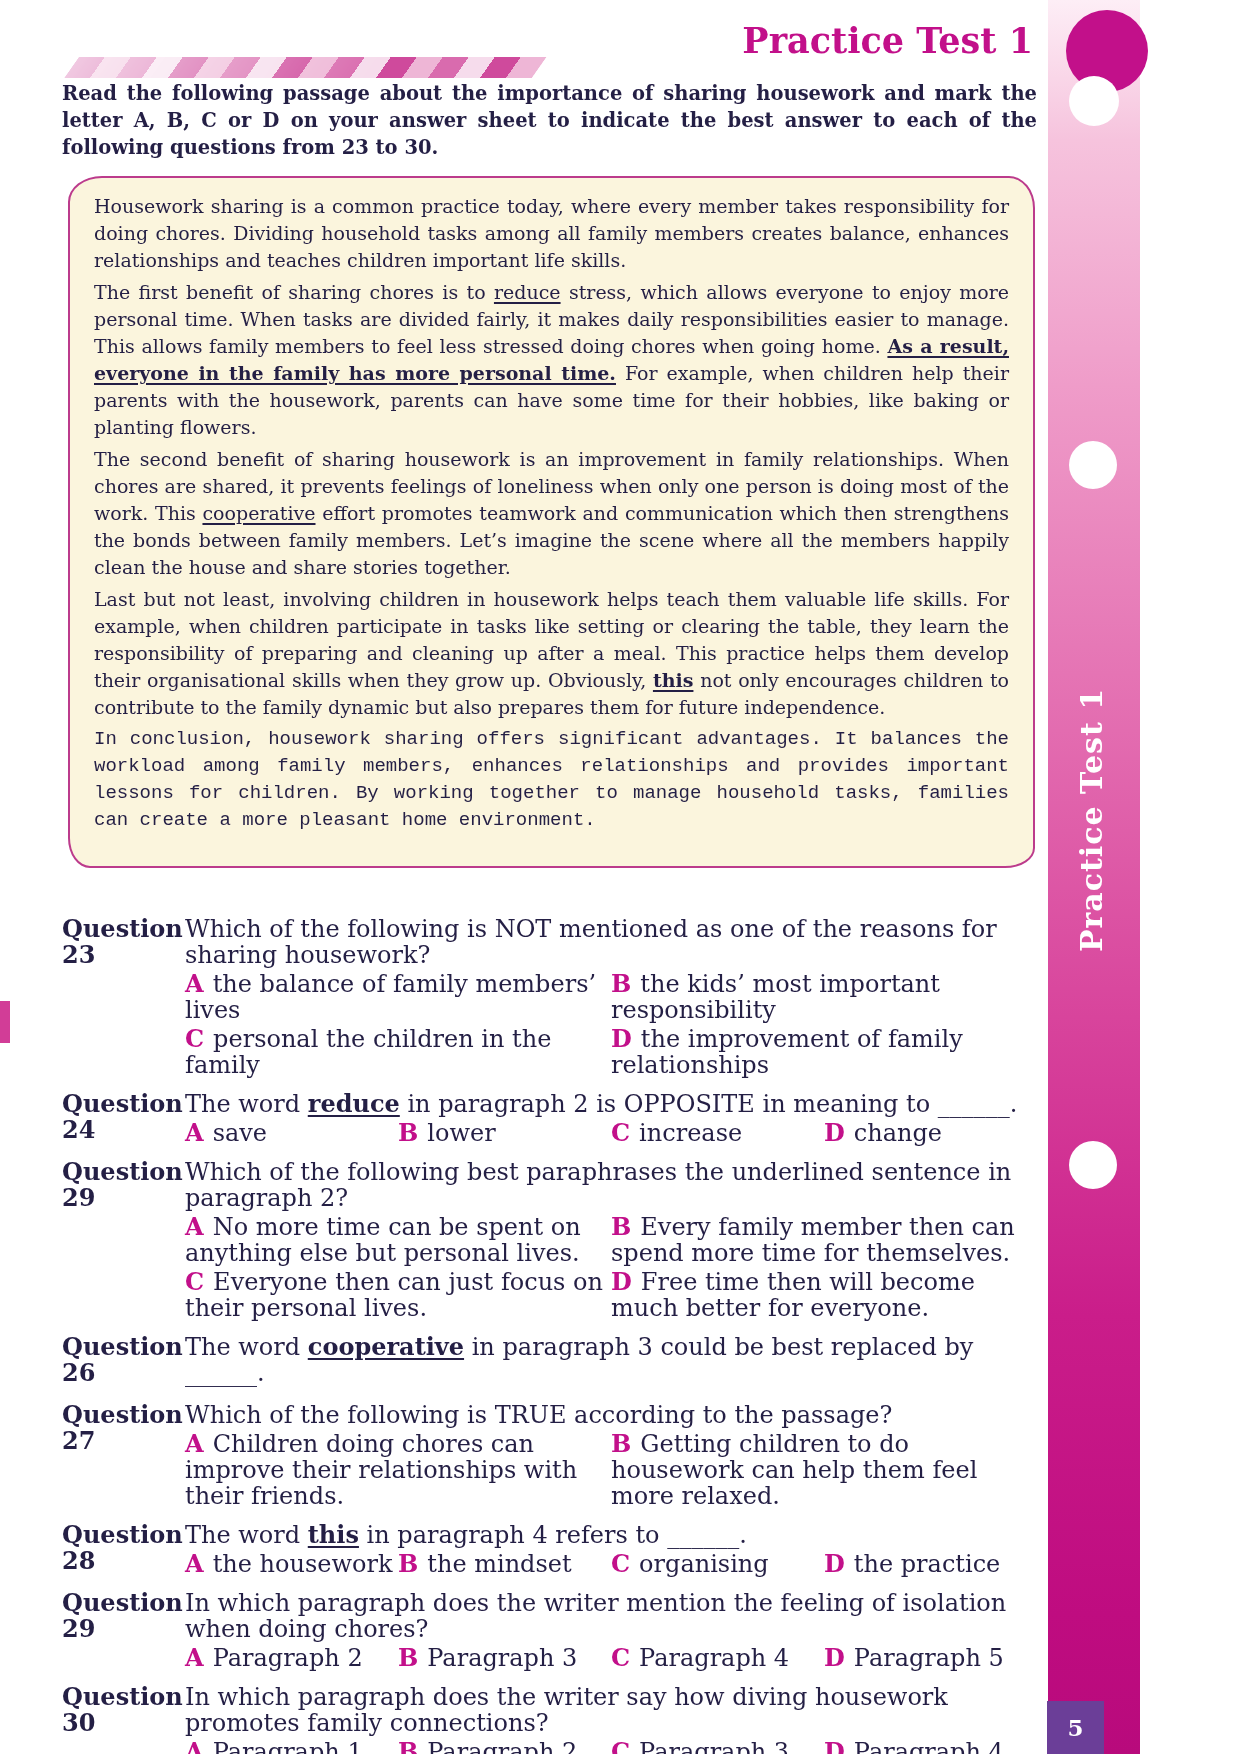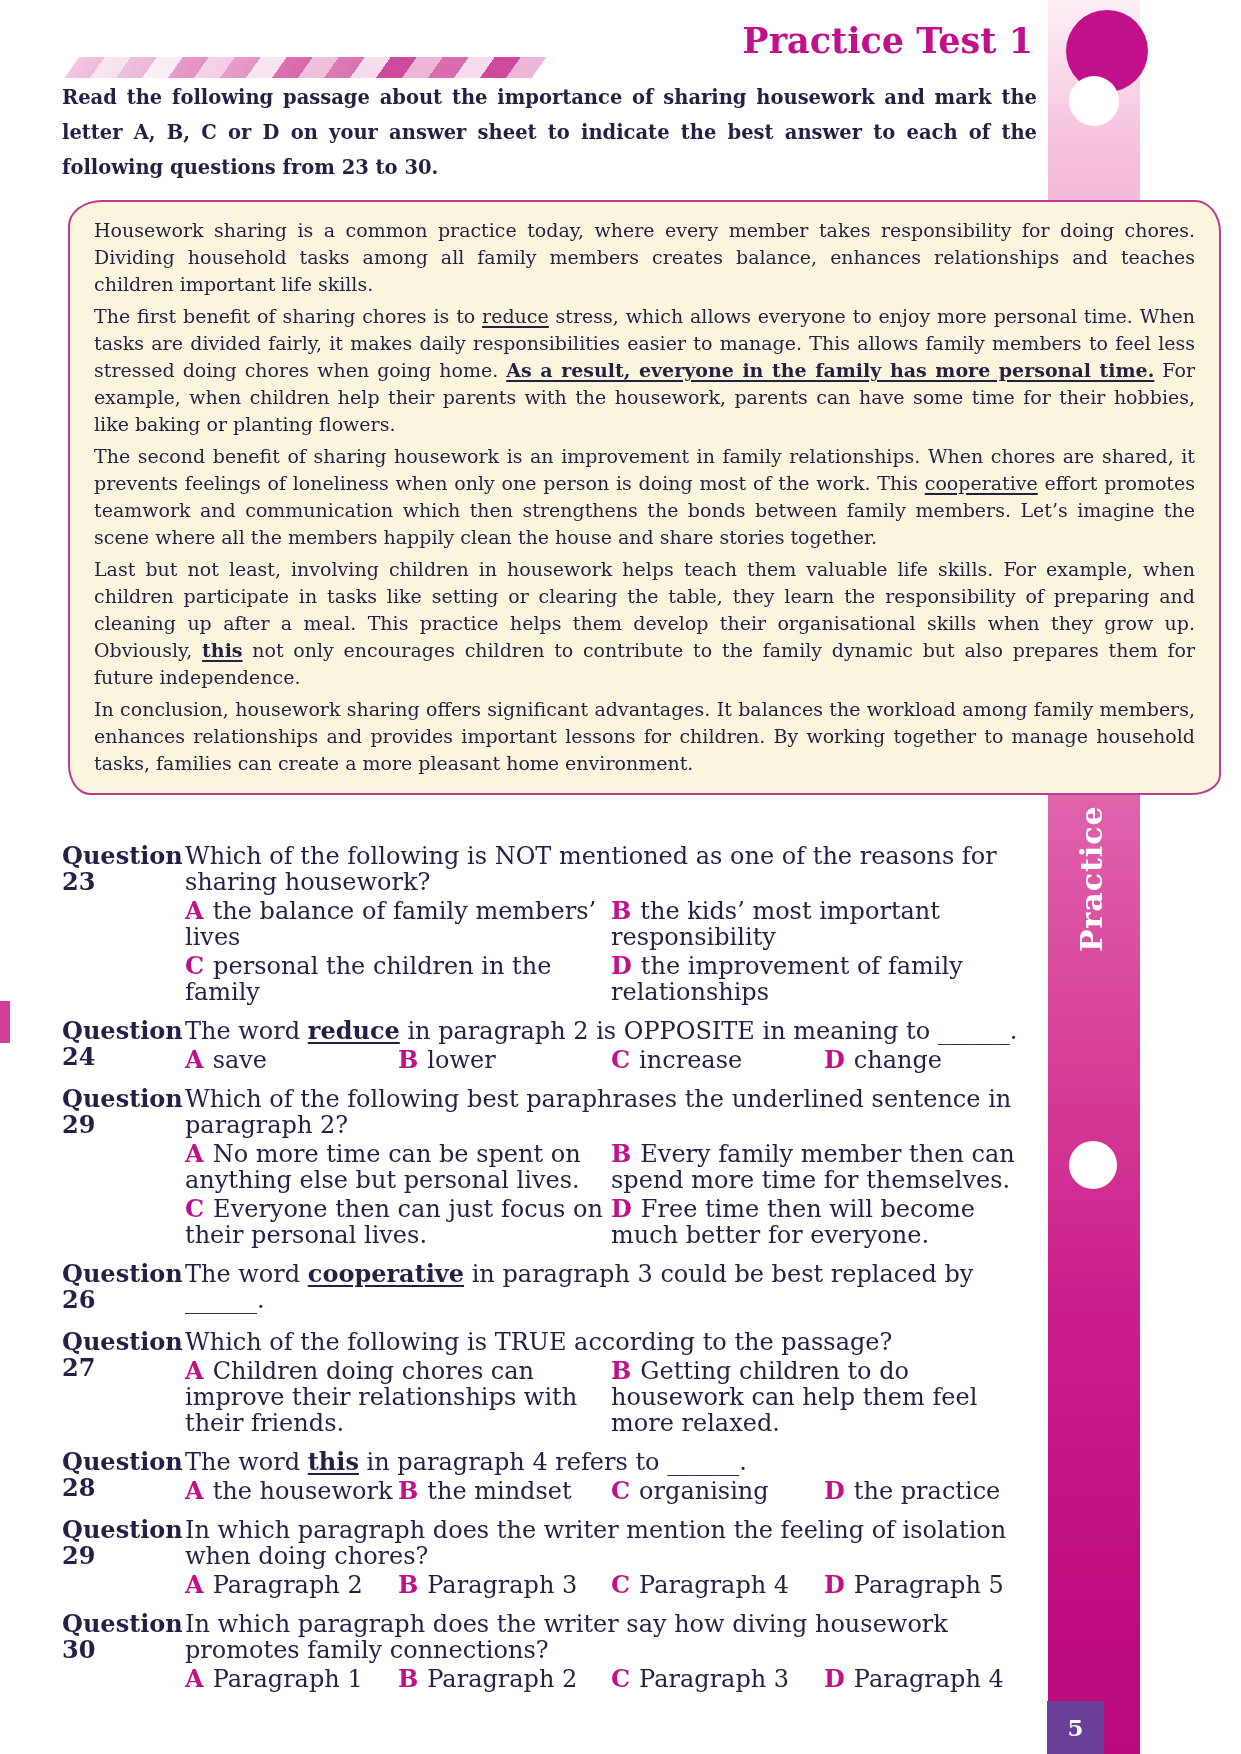--- a/index.html
+++ b/index.html
@@ -50,36 +50,36 @@
     background:repeating-linear-gradient(90deg,
       #cf4a9c 0 26px, #eeb6d6 26px 52px, #d96bae 52px 78px, #f6dcec 78px 104px);
     -webkit-mask-image:linear-gradient(90deg, rgba(0,0,0,.3), #000 65%);
     mask-image:linear-gradient(90deg, rgba(0,0,0,.3), #000 65%);
   }
 
   
   .content { position:absolute; left:62px; top:80px; width:975px; }
 
   .instruction {
-    font-weight:bold; font-size:19.5px; line-height:35px; text-align:justify;
+    font-weight:bold; font-size:19.5px; line-height:27px; text-align:justify;
     color:var(--dark,#241f45);
   }
 
   .passage-box {
-    margin-top:15px; margin-left:6px; width:1153px;
+    margin-top:15px; margin-left:6px; width:967px;
     background:var(--cream,#fbf5dd);
     border:2.5px solid #bc3b8c;
     border-radius:34px 26px 30px 22px / 26px 32px 20px 30px;
     padding:15px 24px 16px 24px;
   }
   .passage-box p {
     font-size:19px; line-height:27px; text-align:justify; margin-bottom:5px;
     color:var(--dark,#241f45);
   }
-  .passage-box p:last-child { margin-bottom:0; }
+  .passage-box p:last-child { margin-bottom:16px;font-family:Liberation Mono, monospace; }
 
   .u { text-decoration:underline; text-underline-offset:3px; text-decoration-thickness:1.5px; }
   .b { font-weight:bold; }
 
   
   #questions { margin-top:48px; font-size:24px; line-height:26px; }
   .question { display:flex; margin-bottom:13px; }
   .qlabel { flex:none; width:123px; font-weight:bold; }
   .qbody { flex:1; }
   .stem { margin-bottom:3px; }

